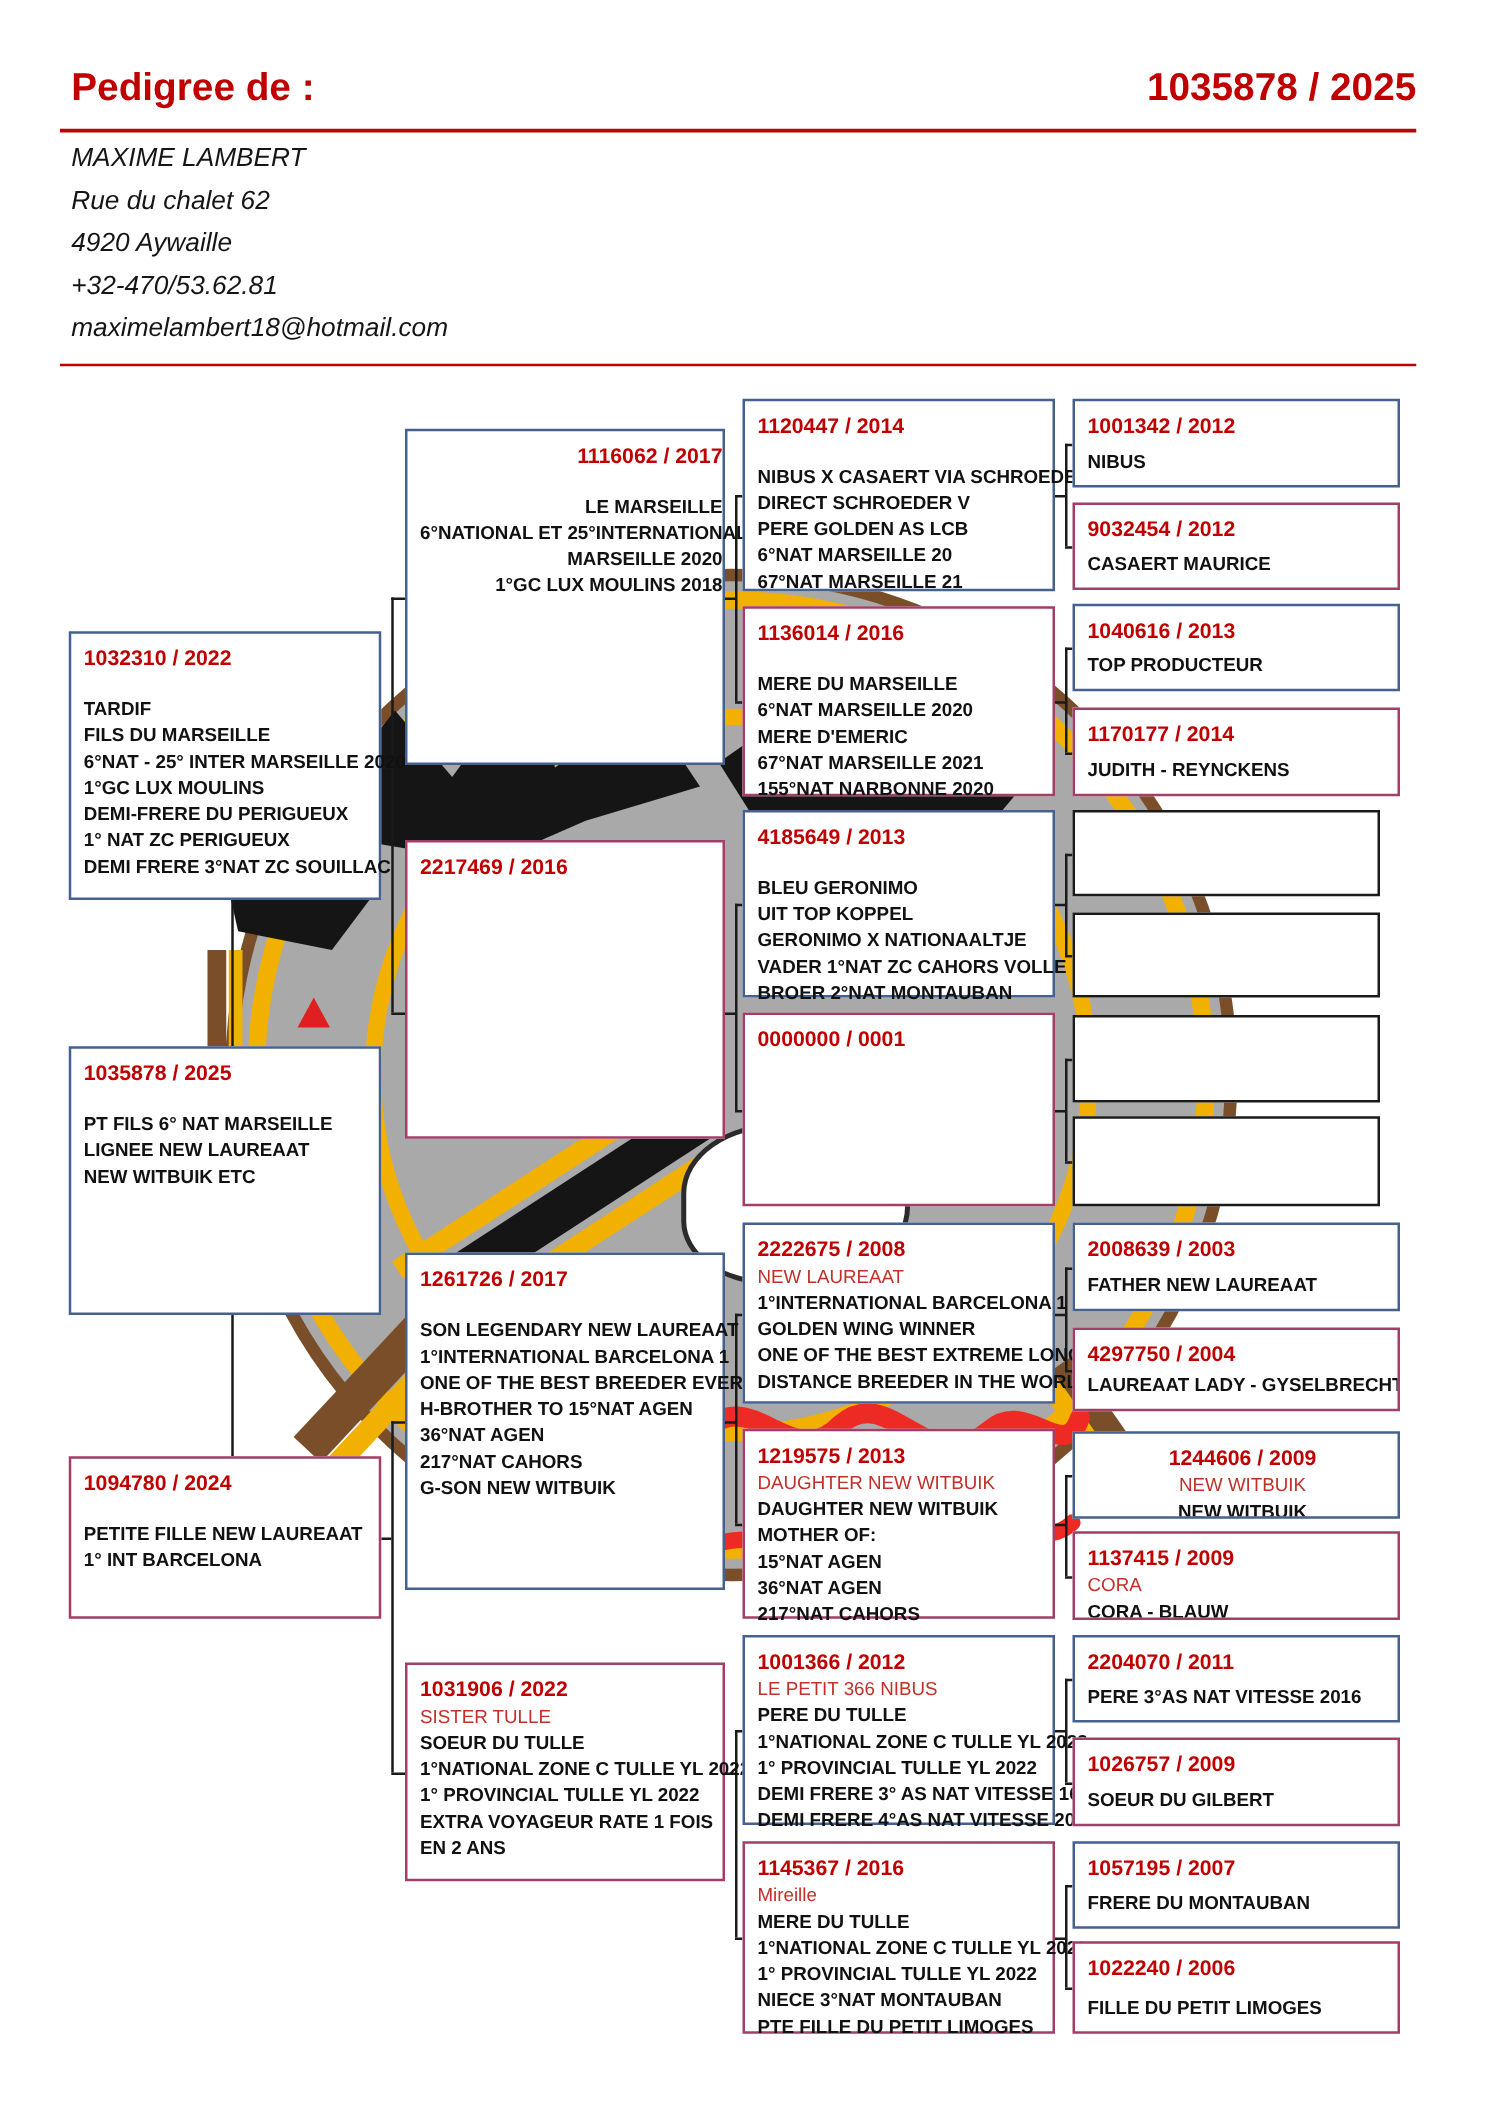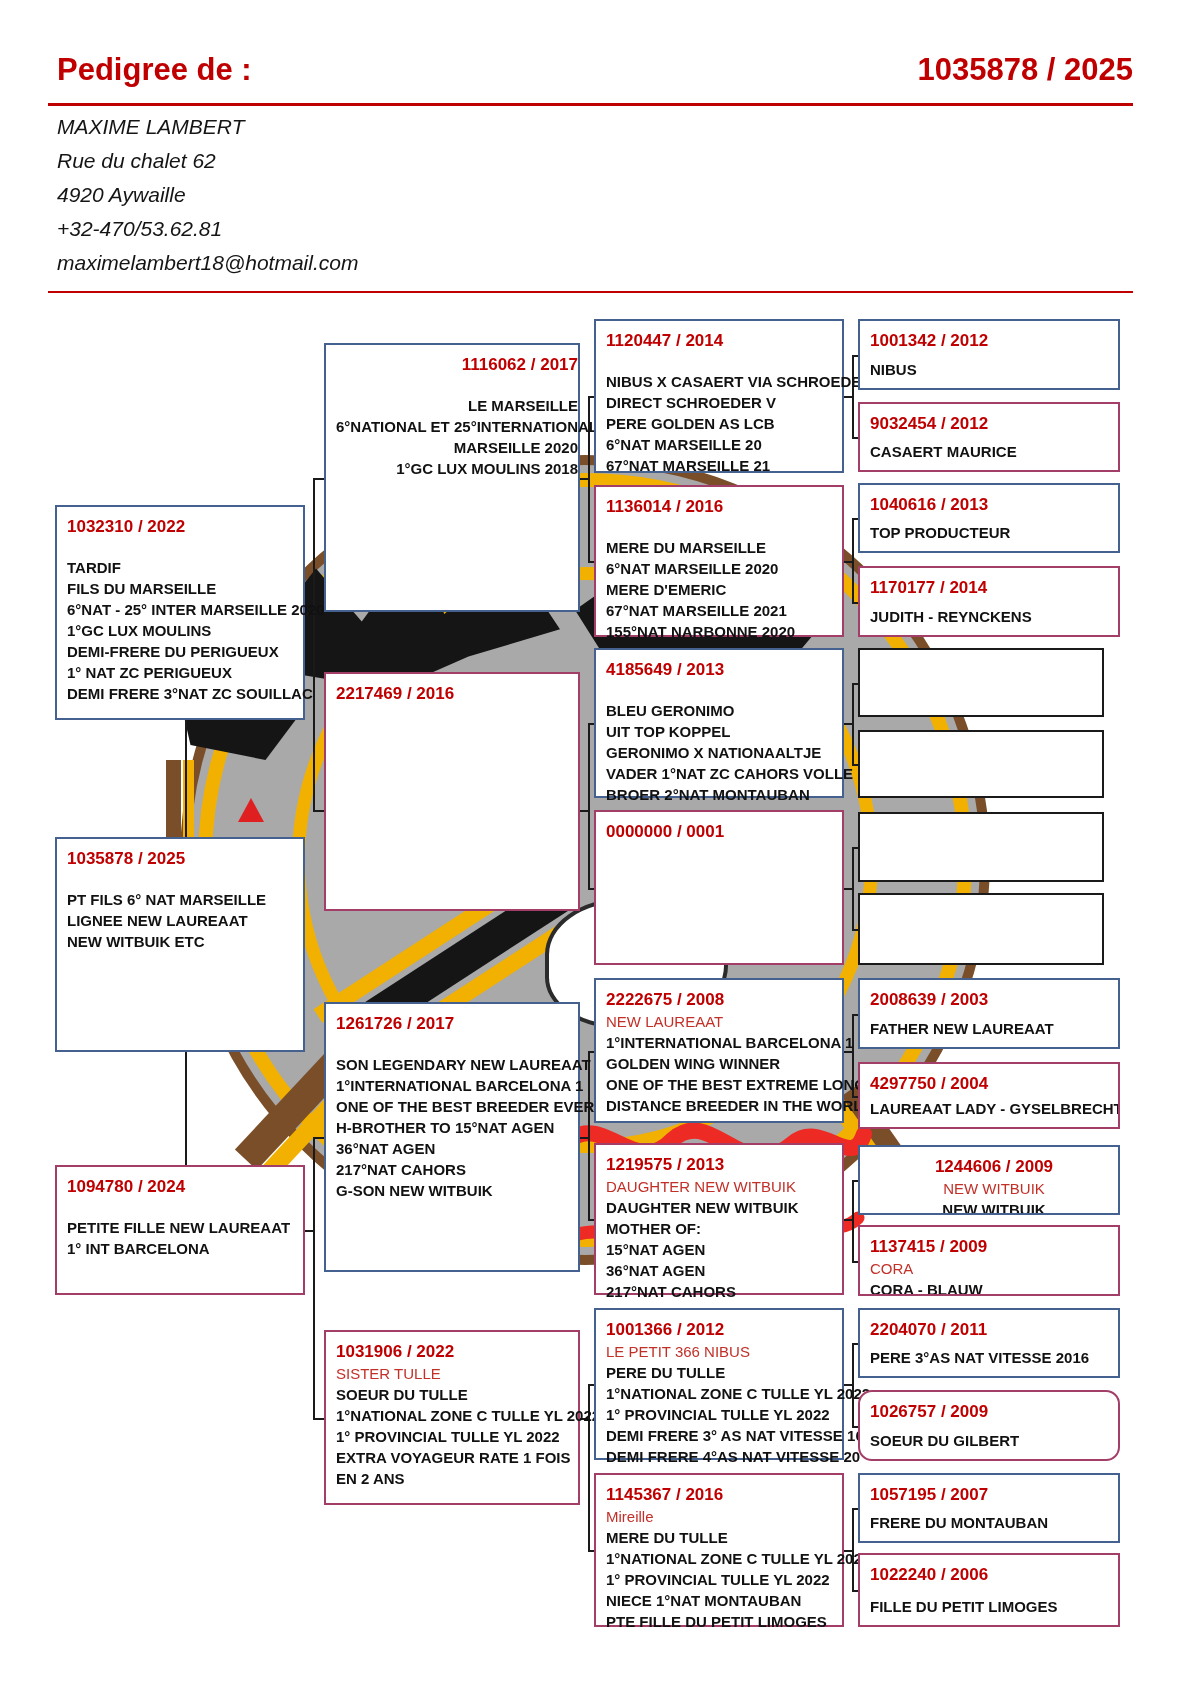--- a/index.html
+++ b/index.html
@@ -234,21 +234,21 @@
           <div>DEMI FRERE 4°AS NAT VITESSE 20</div>
         </div>
       </div>
       <div class="box s-female" style="left: 594px; top: 1473px; width: 250px; height: 154px; z-index: 4;">
         <div class="bt">1145367 / 2016</div>
         <div class="bs">Mireille</div>
         <div class="bl tight">
           <div>MERE DU TULLE</div>
           <div>1°NATIONAL ZONE C TULLE YL 2022</div>
           <div>1° PROVINCIAL TULLE YL 2022</div>
-          <div>NIECE 1°NAT MONTAUBAN</div>
+          <div>NIECE 3°NAT MONTAUBAN</div>
           <div>PTE FILLE DU PETIT LIMOGES</div>
         </div>
       </div>
       <div class="box s-male small" style="left: 858px; top: 319px; width: 262px; height: 71px; z-index: 5;">
         <div class="bt">1001342 / 2012</div>
         <div class="bl push">
           <div>NIBUS</div>
         </div>
       </div>
       <div class="box s-female small" style="left: 858px; top: 402px; width: 262px; height: 70px; z-index: 5;">
@@ -298,21 +298,21 @@
         <div class="bl tight">
           <div>CORA - BLAUW</div>
         </div>
       </div>
       <div class="box s-male small" style="left: 858px; top: 1308px; width: 262px; height: 70px; z-index: 5;">
         <div class="bt">2204070 / 2011</div>
         <div class="bl push">
           <div>PERE 3°AS NAT VITESSE 2016</div>
         </div>
       </div>
-      <div class="box s-female small" style="left: 858px; top: 1390px; width: 262px; height: 71px; z-index: 5; border-radius: 14px;">
+      <div class="box s-female small" style="left: 858px; top: 1390px; width: 262px; height: 71px; z-index: 5;">
         <div class="bt">1026757 / 2009</div>
         <div class="bl push">
           <div>SOEUR DU GILBERT</div>
         </div>
       </div>
       <div class="box s-male small" style="left: 858px; top: 1473px; width: 262px; height: 70px; z-index: 5;">
         <div class="bt">1057195 / 2007</div>
         <div class="bl push">
           <div>FRERE DU MONTAUBAN</div>
         </div>

